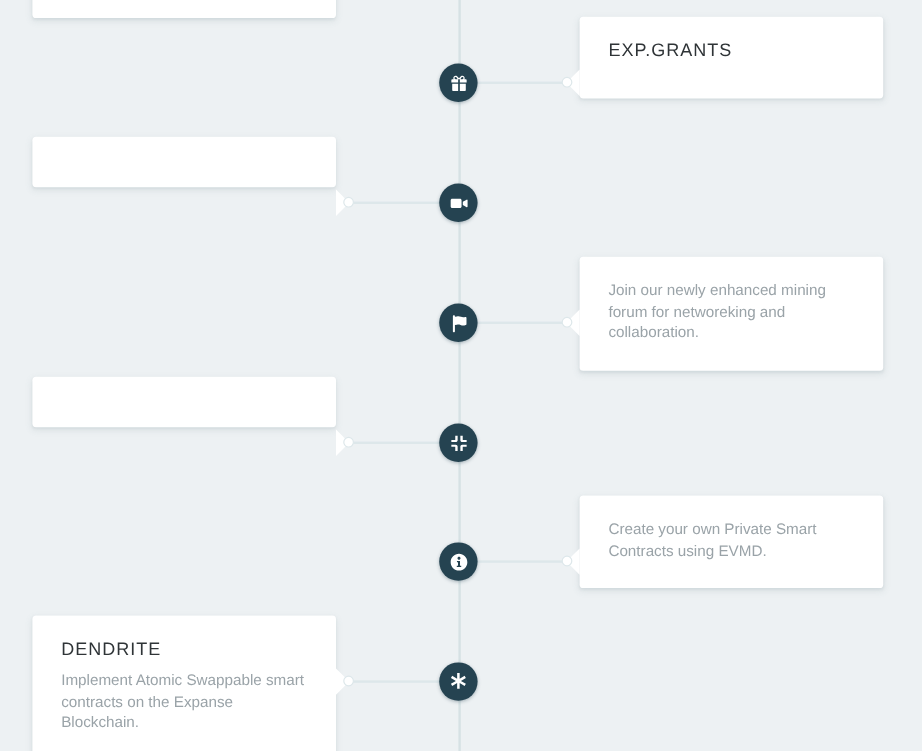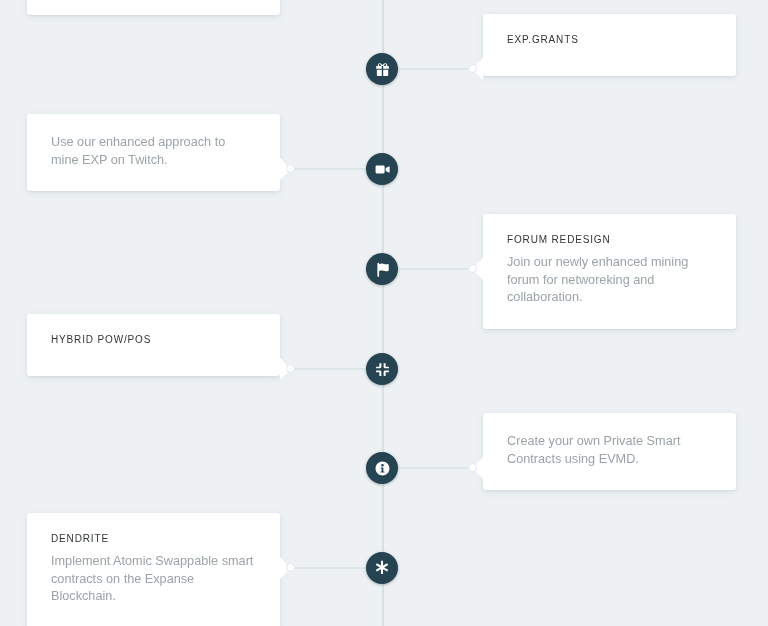--- a/index.html
+++ b/index.html
@@ -49,21 +49,21 @@
     background: #ffffff;
     border-radius: 3px;
     box-shadow: 0 2px 6px rgba(120,140,150,0.16), 0 1px 2px rgba(120,140,150,0.10);
     padding: 20px 24px 22px 24px;
   }
 
   .card.left  { left: 27px; }
   .card.right { left: 483px; }
 
   .card-title {
-    font-size: 10px;
+    font-size: 15px;
     letter-spacing: 0.85px;
     color: #2f3437;
     font-weight: 400;
     margin-bottom: 9px;
     white-space: nowrap;
   }
 
   .card-desc {
     font-size: 12.7px;
     line-height: 17.5px;
@@ -167,52 +167,49 @@
         <span>
           <svg width="17" height="17" viewBox="0 0 24 24" fill="#ffffff" aria-hidden="true">
             <path d="M20 7h-1.6c.2-.4.3-.8.3-1.3C18.7 4.2 17.5 3 16 3c-1.1 0-2 .6-2.6 1.4L12 6l-1.4-1.6C10 3.6 9.1 3 8 3 6.5 3 5.3 4.2 5.3 5.7c0 .5.1.9.3 1.3H4c-.6 0-1 .4-1 1v3h8V7h2v4h8V8c0-.6-.4-1-1-1zM8 7c-.7 0-1.3-.6-1.3-1.3S7.3 4.4 8 4.4c.5 0 .9.3 1.2.7L10.3 7H8zm8 0h-2.3l1.1-1.9c.3-.4.7-.7 1.2-.7.7 0 1.3.6 1.3 1.3S16.7 7 16 7zM4 12.5V20c0 .6.4 1 1 1h6v-8.5H4zm9 0V21h6c.6 0 1-.4 1-1v-7.5h-7z"></path>
           </svg>
         </span>
       </div>
     </div>
     <div class="row" style="top: 114px;">
       <div class="card left">
         <div class="notch"></div>
-        <div class="card-desc"><span>Use our enhanced approach to mine EXP on Twitch.</span></div>
       </div>
       <div class="connector left-side"></div>
       <div class="connector-dot left-side"></div>
       <div class="milestone">
         <span>
           <svg width="17" height="17" viewBox="0 0 24 24" fill="#ffffff" aria-hidden="true">
             <path d="M4 6.5h9.2c1 0 1.8.8 1.8 1.8v7.4c0 1-.8 1.8-1.8 1.8H4c-1 0-1.8-.8-1.8-1.8V8.3c0-1 .8-1.8 1.8-1.8zM21 7.6c.5-.3 1.1.1 1.1.7v7.4c0 .6-.6 1-1.1.7L16.5 14V10l4.5-2.4z"></path>
           </svg>
         </span>
       </div>
     </div>
     <div class="row" style="top: 214px;">
       <div class="card right">
         <div class="notch"></div>
-        <div class="card-title">FORUM REDESIGN</div>
         <div class="card-desc"><span>Join our newly enhanced mining forum for networeking and collaboration.</span></div>
       </div>
       <div class="connector right-side"></div>
       <div class="connector-dot right-side"></div>
       <div class="milestone">
         <span>
           <svg width="17" height="17" viewBox="0 0 24 24" fill="#ffffff" aria-hidden="true">
             <path d="M6 2.5c.7 0 1.2.5 1.2 1.2v.6l2.3-.5c1.6-.4 3.3-.2 4.8.5 1.2.5 2.5.7 3.8.4l1.4-.3c.7-.2 1.3.4 1.3 1.1v7.4c0 .5-.4 1-.9 1.1l-1.6.4c-1.5.3-3.1.1-4.5-.5-1.3-.6-2.8-.7-4.2-.4l-2.4.5v7.3c0 .7-.5 1.2-1.2 1.2S4.8 22 4.8 21.3V3.7c0-.7.5-1.2 1.2-1.2z"></path>
           </svg>
         </span>
       </div>
     </div>
     <div class="row" style="top: 314px;">
       <div class="card left">
         <div class="notch"></div>
-        <div class="card-title">HYBRID POW/POS</div>
       </div>
       <div class="connector left-side"></div>
       <div class="connector-dot left-side"></div>
       <div class="milestone">
         <span>
           <svg width="17" height="17" viewBox="0 0 24 24" fill="#ffffff" aria-hidden="true">
             <path d="M10.4 3v5.2c0 1.2-1 2.2-2.2 2.2H3V8.1h4.1c.3 0 .5-.2.5-.5V3h2.8zm3.2 0h2.8v4.6c0 .3.2.5.5.5H21v2.3h-5.2c-1.2 0-2.2-1-2.2-2.2V3zM3 13.5h5.2c1.2 0 2.2 1 2.2 2.2V21H7.6v-4.6c0-.3-.2-.5-.5-.5H3v-2.4zm12.8 0H21v2.4h-4.1c-.3 0-.5.2-.5.5V21h-2.8v-5.3c0-1.2 1-2.2 2.2-2.2z"></path>
           </svg>
         </span>
       </div>

